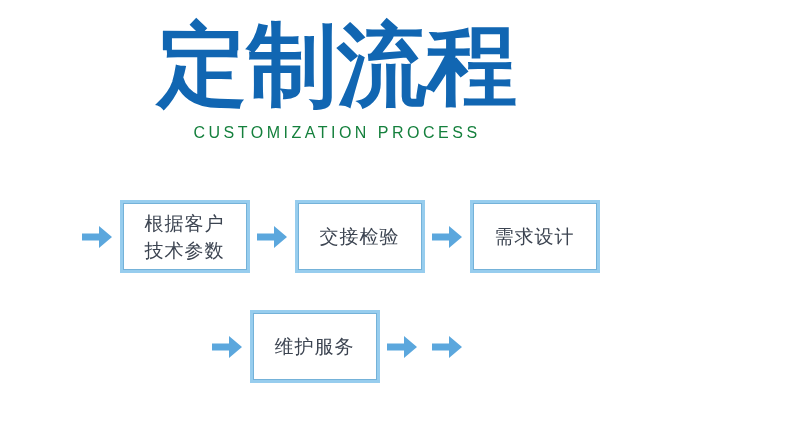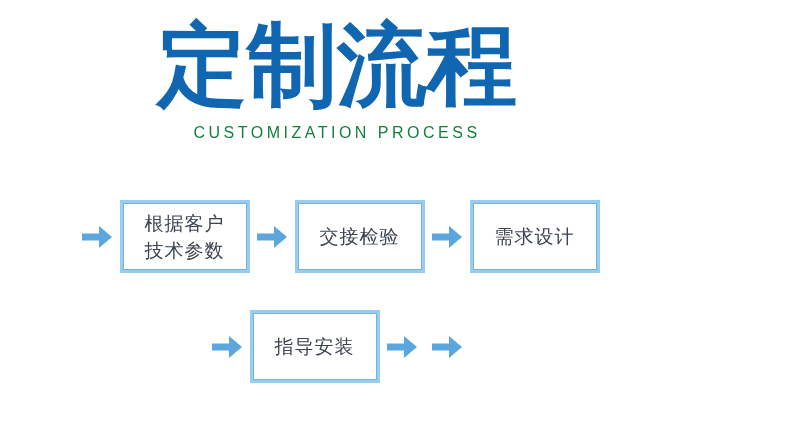--- a/index.html
+++ b/index.html
@@ -114,21 +114,21 @@
       </div>
     </div>
 
     <div class="flow-row">
       <div class="arrow-wrap">
         <svg class="arrow-svg" width="30" height="22" viewBox="0 0 30 22">
             <polygon points="0,7.5 17,7.5 17,0 30,11 17,22 17,14.5 0,14.5" fill="#5ba7dd"></polygon>
           </svg>
       </div>
       <div class="step-box">
-        <span class="step-label">指导安装</span>
+        <span class="step-label">维护服务</span>
       </div>
       <div class="arrow-wrap">
         <svg class="arrow-svg" width="30" height="22" viewBox="0 0 30 22">
             <polygon points="0,7.5 17,7.5 17,0 30,11 17,22 17,14.5 0,14.5" fill="#5ba7dd"></polygon>
           </svg>
       </div>
       <div class="arrow-wrap">
         <svg class="arrow-svg" width="30" height="22" viewBox="0 0 30 22">
             <polygon points="0,7.5 17,7.5 17,0 30,11 17,22 17,14.5 0,14.5" fill="#5ba7dd"></polygon>
           </svg>

